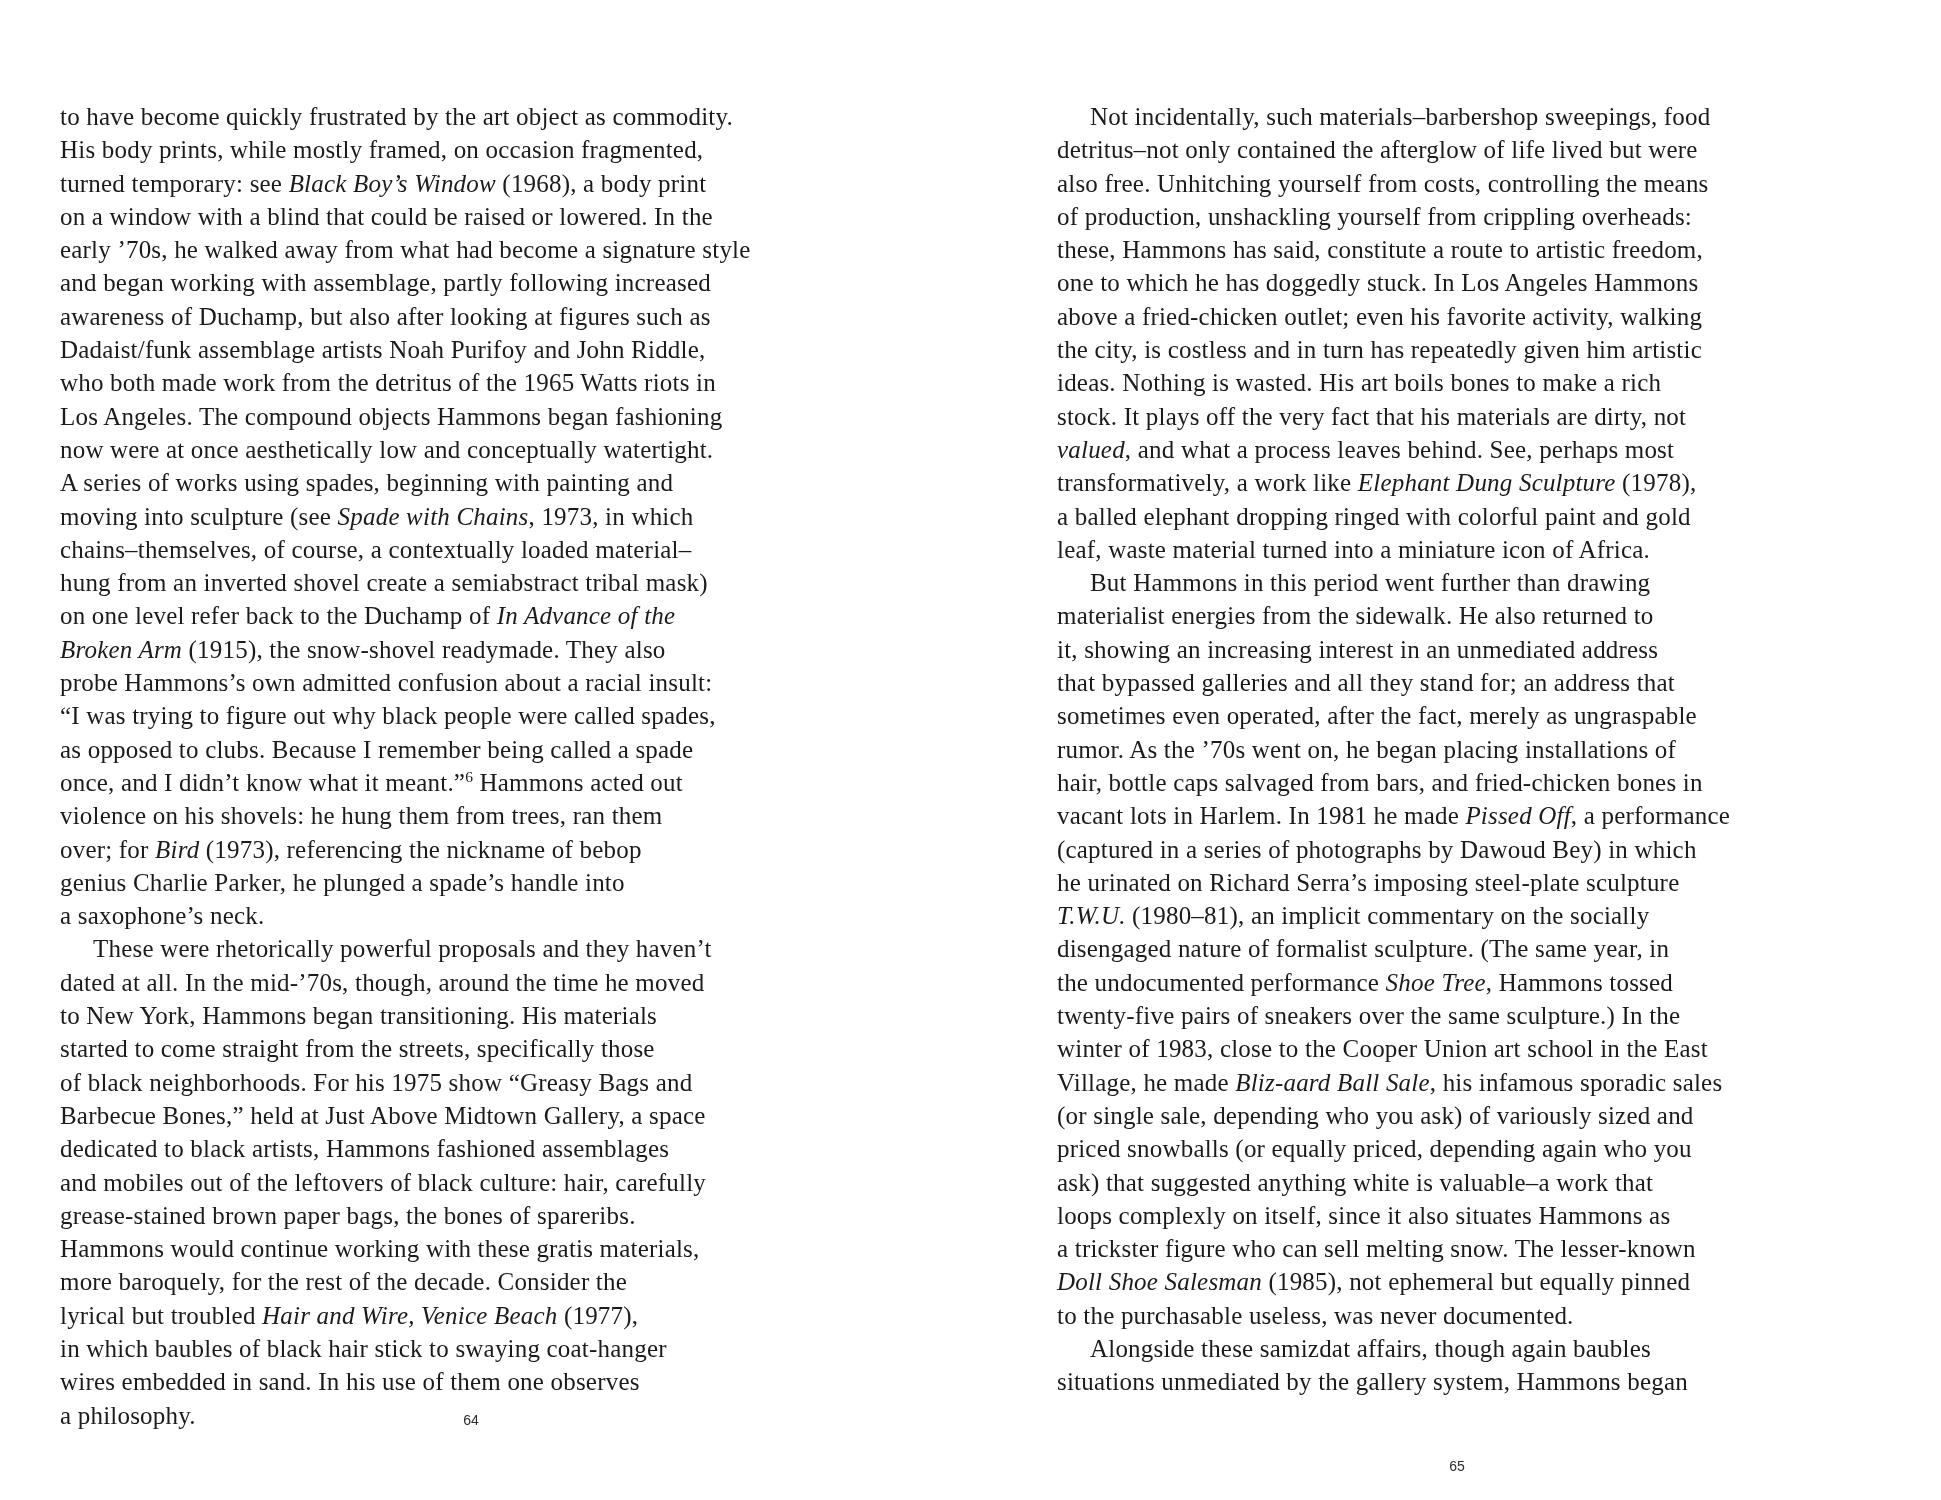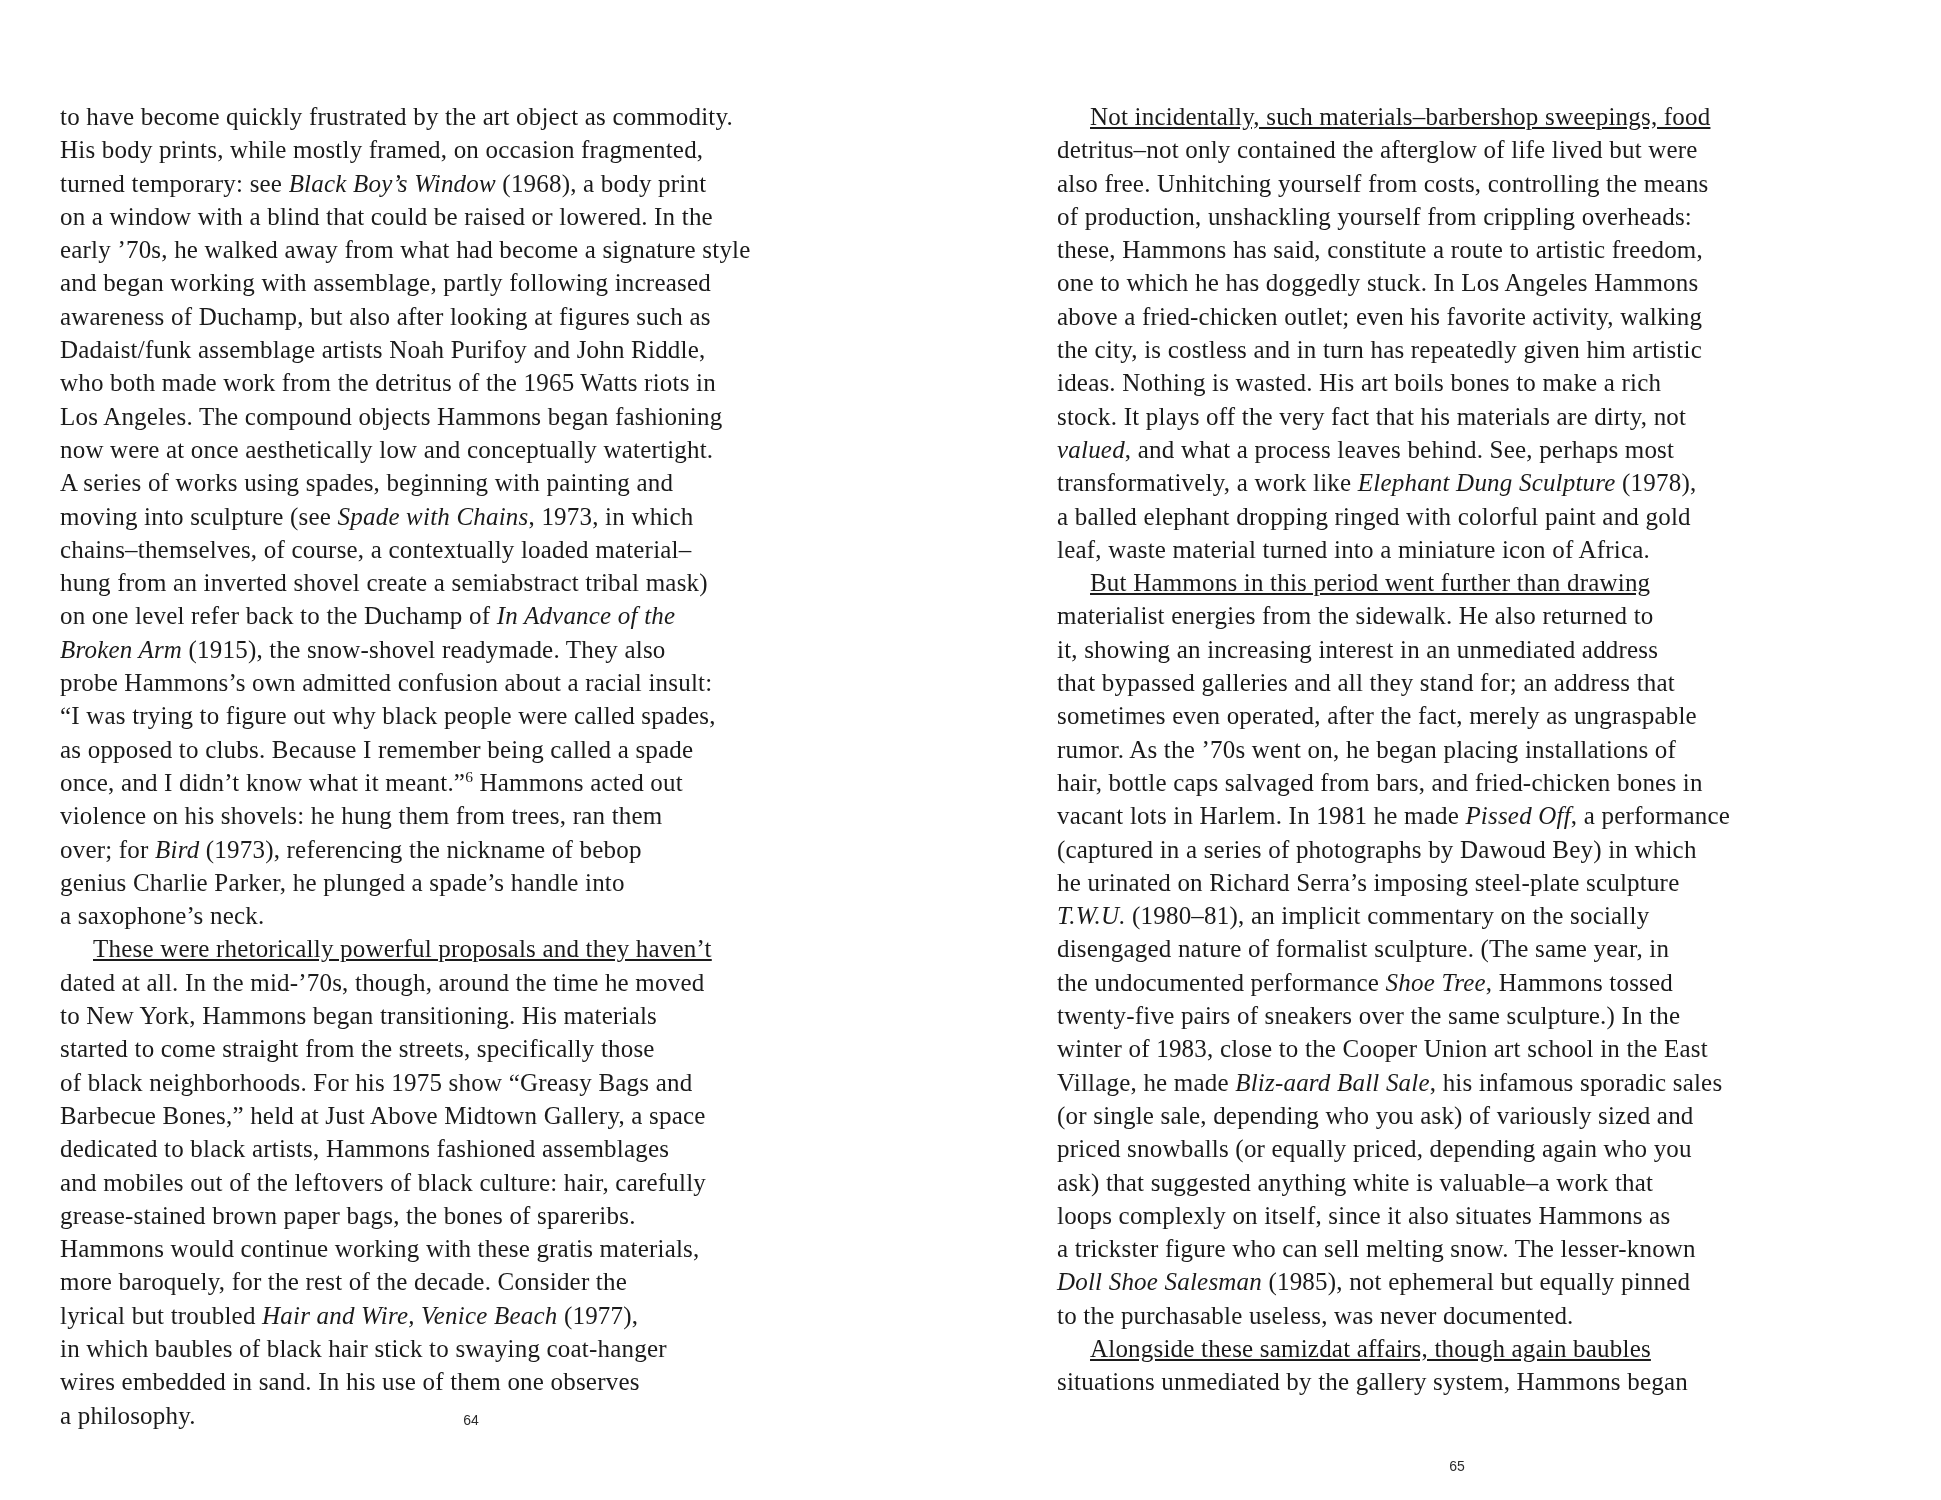--- a/index.html
+++ b/index.html
@@ -28,21 +28,21 @@
     letter-spacing: 0.2px;
     font-variant-numeric: oldstyle-nums;
     margin-top: 28px;
   }
   .text-block.left  { left: 60px;   width: 822px; }
   .text-block.right { left: 1057px; width: 800px; }
   .line {
     white-space: nowrap;
     height: 33.3px;
   }
-  .line.indent { padding-left: 33px; text-decoration: underline; }
+  .line.indent { padding-left: 33px; }
   .line em { font-style: italic; }
   .line sup {
     font-size: 0.62em;
     vertical-align: super;
     line-height: 0;
   }
   .page-number {
     position: absolute;
     top: 1412px;
     font-family: "Liberation Sans", sans-serif;

